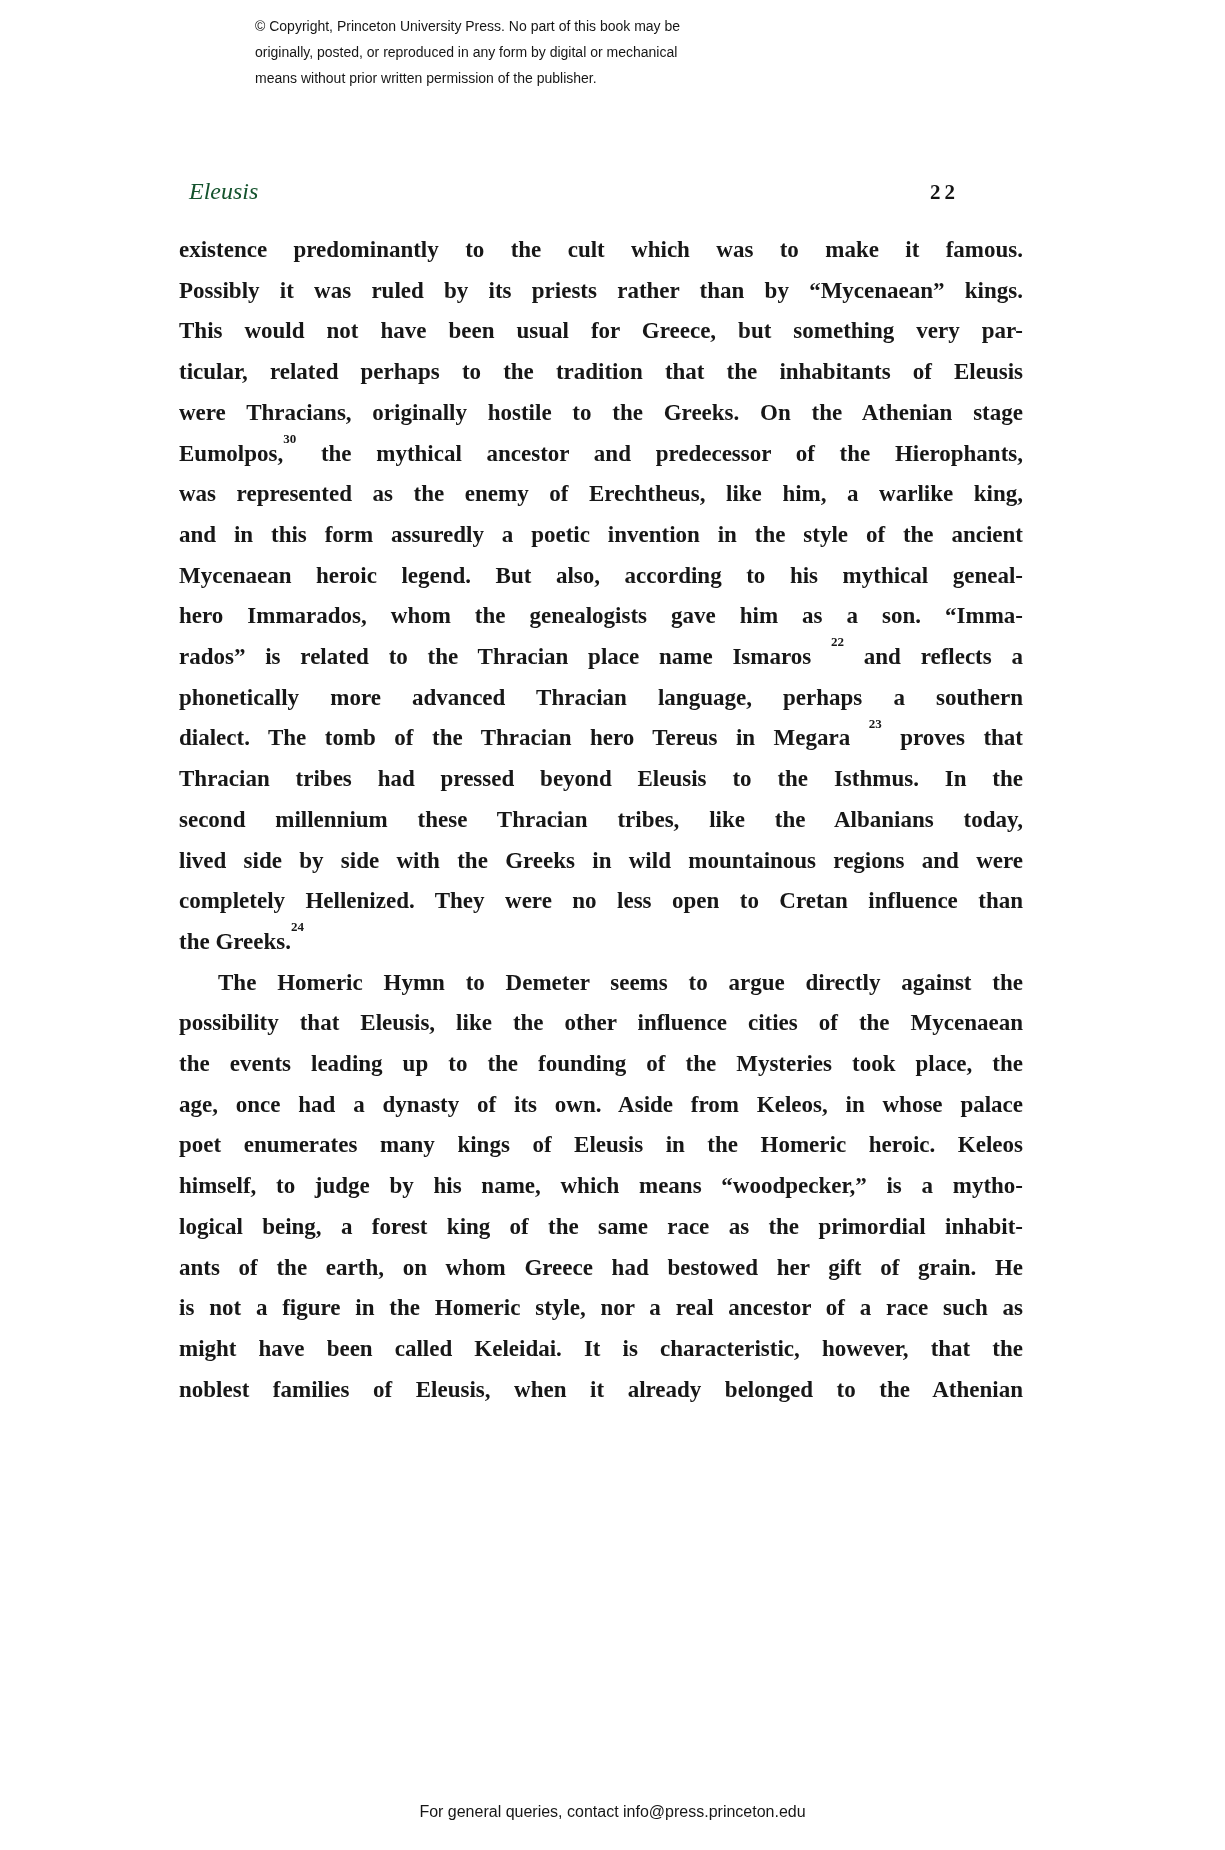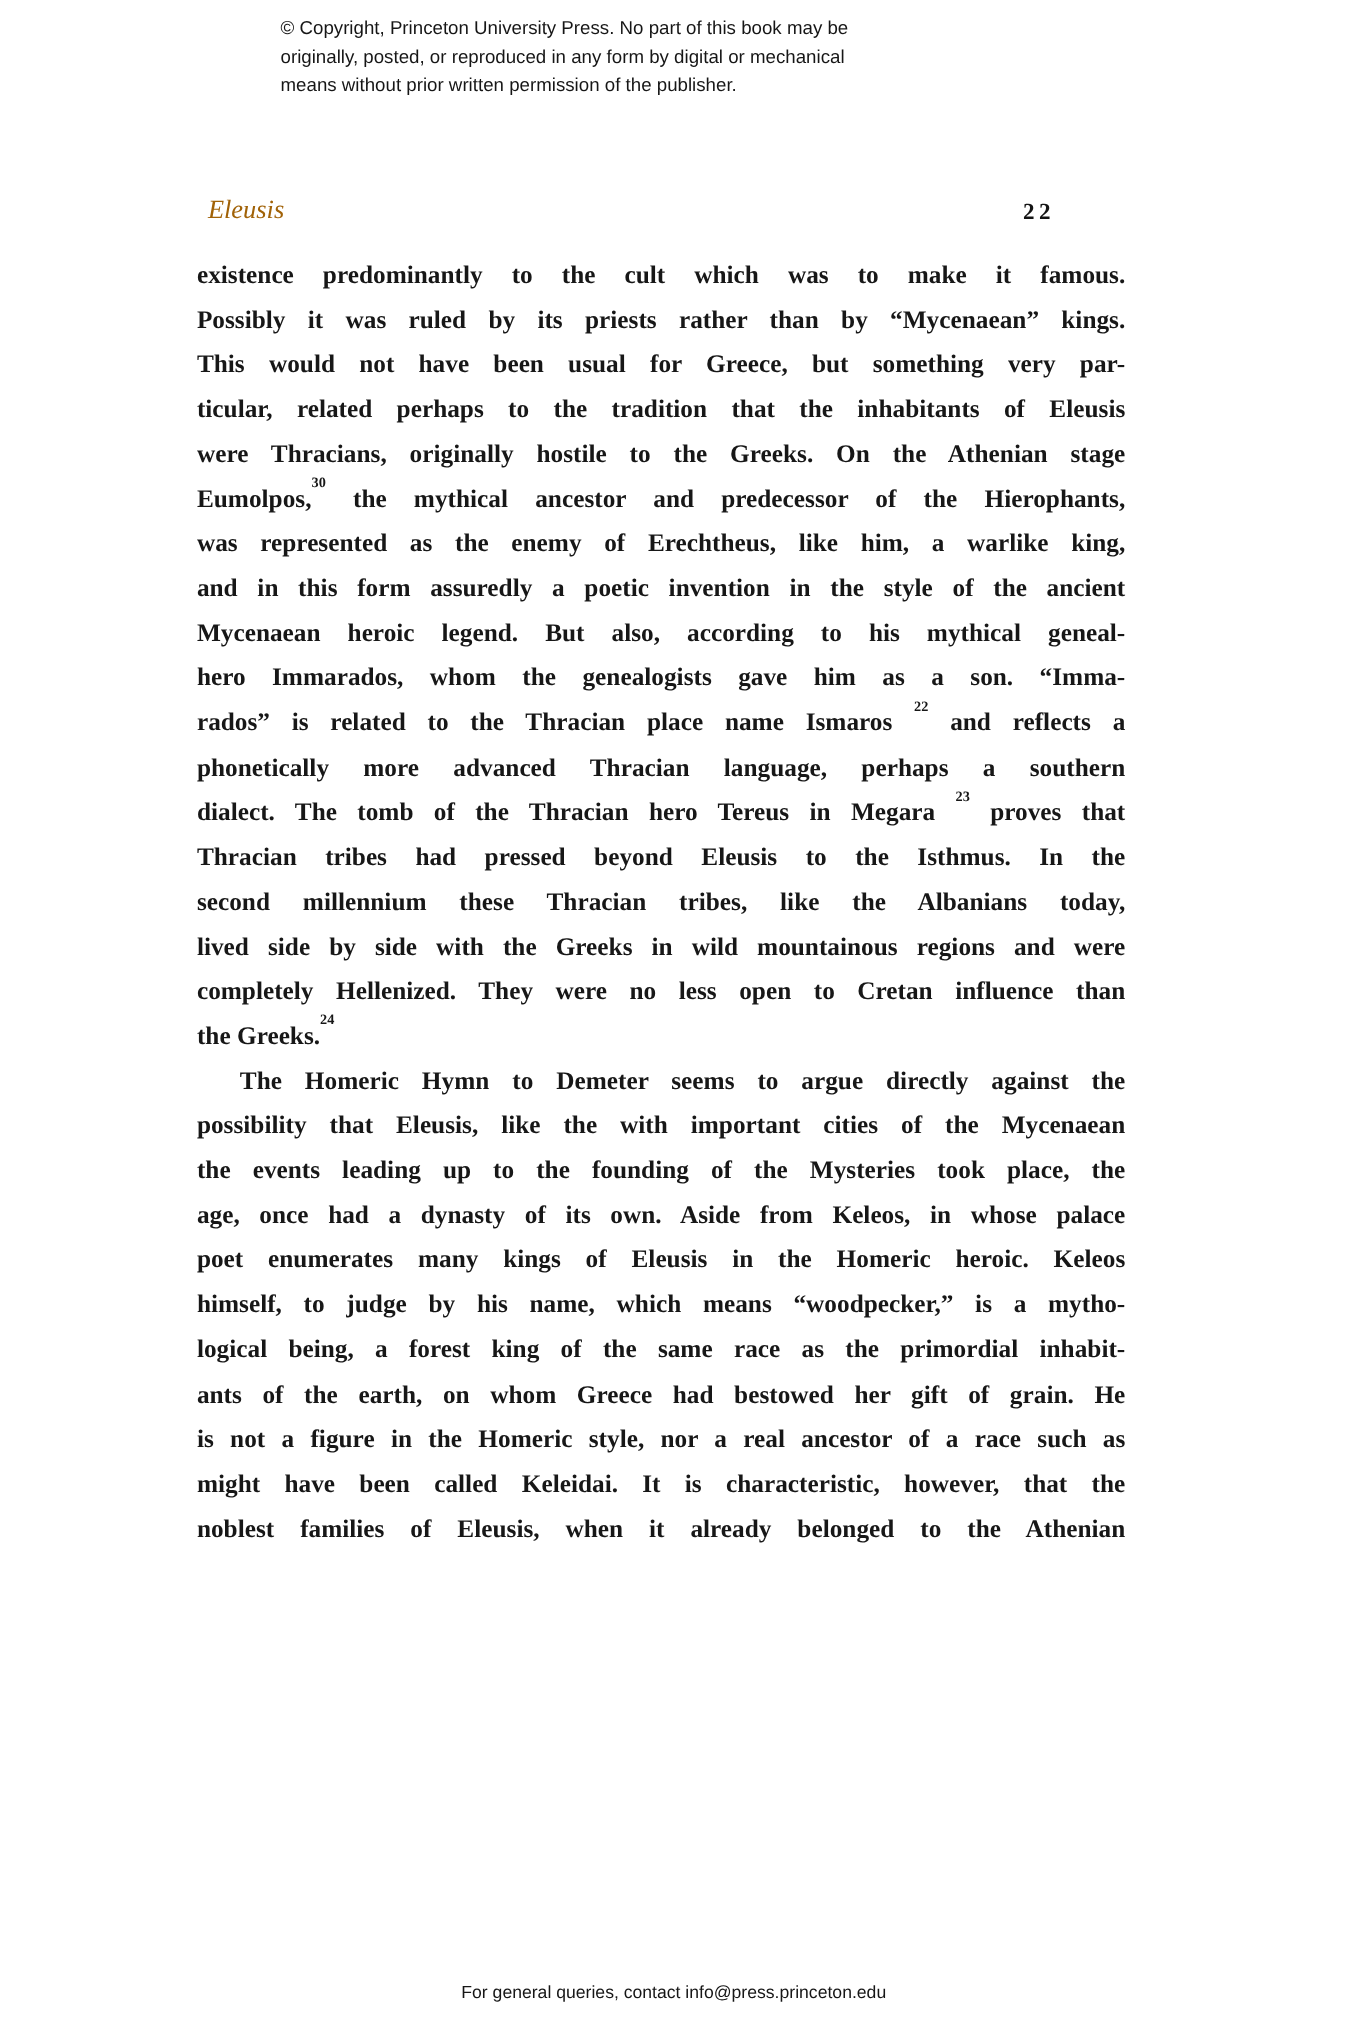--- a/index.html
+++ b/index.html
@@ -15,40 +15,40 @@
     color: #1b1b1b;
     overflow: hidden;
   }
   
   .copyright {
     position: absolute;
     left: 255px;
     top: 13px;
     width: 640px;
     font-family: "Liberation Sans", sans-serif;
-    font-size: 17px;
+    font-size: 14px;
     line-height: 26px;
     color: #161616;
   }
   
   .running-header {
     position: absolute;
     left: 189px;
     top: 178px;
     width: 844px;
     height: 32px;
     font-family: "Liberation Serif", serif;
   }
   .running-title {
     position: absolute;
     left: 0;
     top: 0;
     font-style: italic;
     font-size: 24px;
-    color: #a16207;
+    color: #14532d;
   }
   .page-number {
     position: absolute;
     left: 741px;
     top: 2px;
     font-size: 21px;
     font-weight: 700;
     letter-spacing: 4px;
     color: #141414;
   }
@@ -124,21 +124,21 @@
       <div class="line">hero Immarados, whom the genealogists gave him as a son. “Imma-</div>
       <div class="line">rados” is related to the Thracian place name Ismaros <sup class="fn">22</sup> and reflects a</div>
       <div class="line">phonetically more advanced Thracian language, perhaps a southern</div>
       <div class="line">dialect. The tomb of the Thracian hero Tereus in Megara <sup class="fn">23</sup> proves that</div>
       <div class="line">Thracian tribes had pressed beyond Eleusis to the Isthmus. In the</div>
       <div class="line">second millennium these Thracian tribes, like the Albanians today,</div>
       <div class="line">lived side by side with the Greeks in wild mountainous regions and were</div>
       <div class="line">completely Hellenized. They were no less open to Cretan influence than</div>
       <div class="line para-end">the Greeks.<sup class="fn">24</sup></div>
       <div class="line indented">The Homeric Hymn to Demeter seems to argue directly against the</div>
-      <div class="line">possibility that Eleusis, like the with important cities of the Mycenaean</div>
+      <div class="line">possibility that Eleusis, like the other influence cities of the Mycenaean</div>
       <div class="line">the events leading up to the founding of the Mysteries took place, the</div>
       <div class="line">age, once had a dynasty of its own. Aside from Keleos, in whose palace</div>
       <div class="line">poet enumerates many kings of Eleusis in the Homeric heroic. Keleos</div>
       <div class="line">himself, to judge by his name, which means “woodpecker,” is a mytho-</div>
       <div class="line">logical being, a forest king of the same race as the primordial inhabit-</div>
       <div class="line">ants of the earth, on whom Greece had bestowed her gift of grain. He</div>
       <div class="line">is not a figure in the Homeric style, nor a real ancestor of a race such as</div>
       <div class="line">might have been called Keleidai. It is characteristic, however, that the</div>
       <div class="line">noblest families of Eleusis, when it already belonged to the Athenian</div>
     </div>

